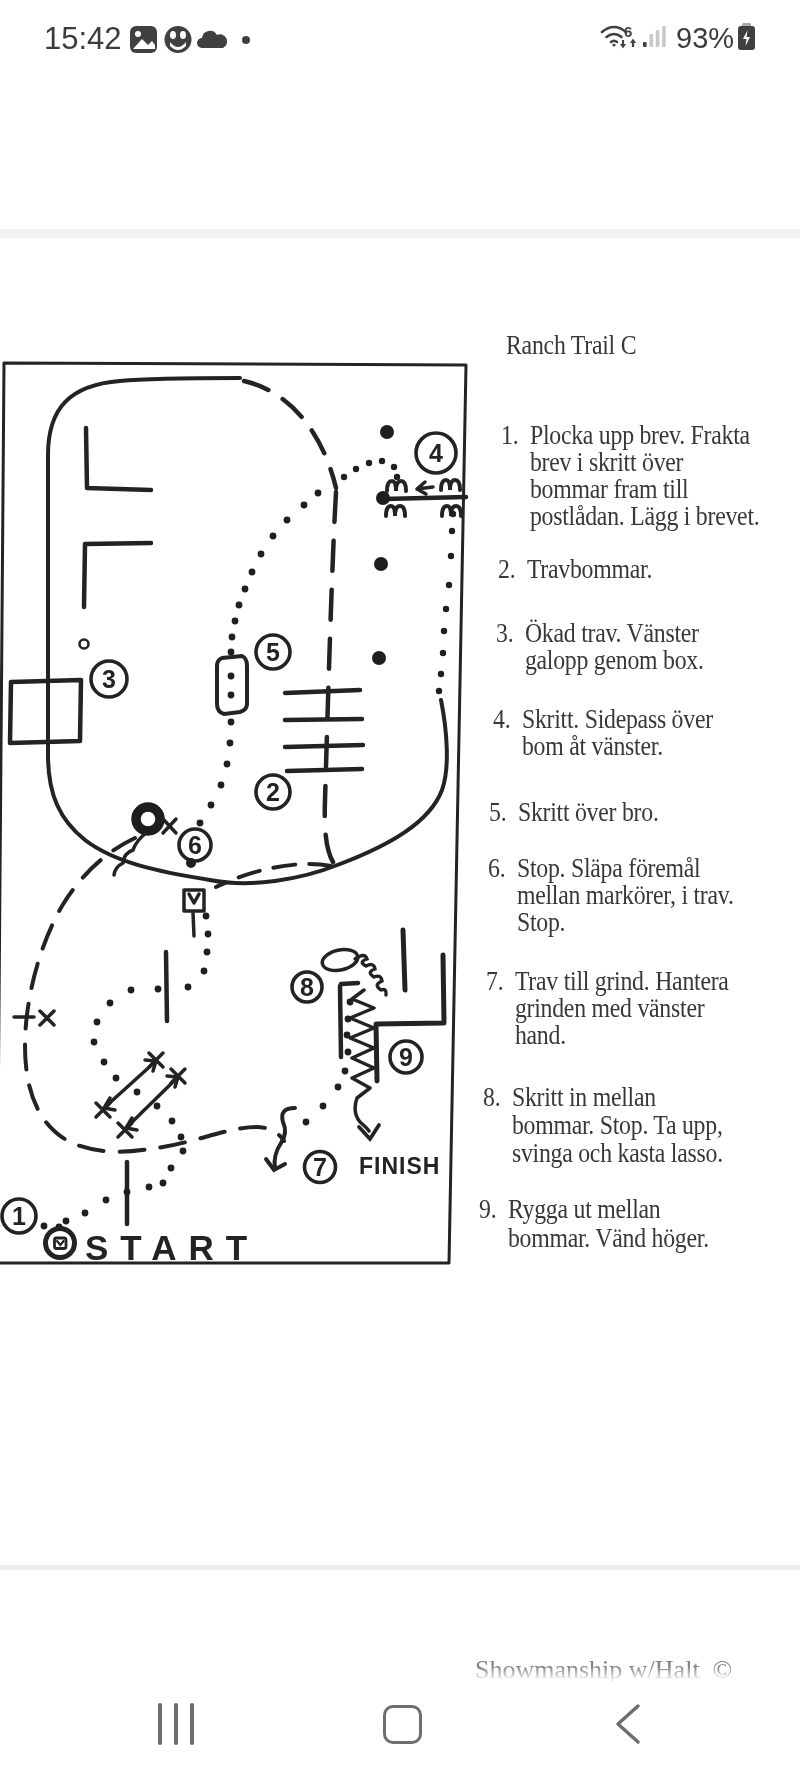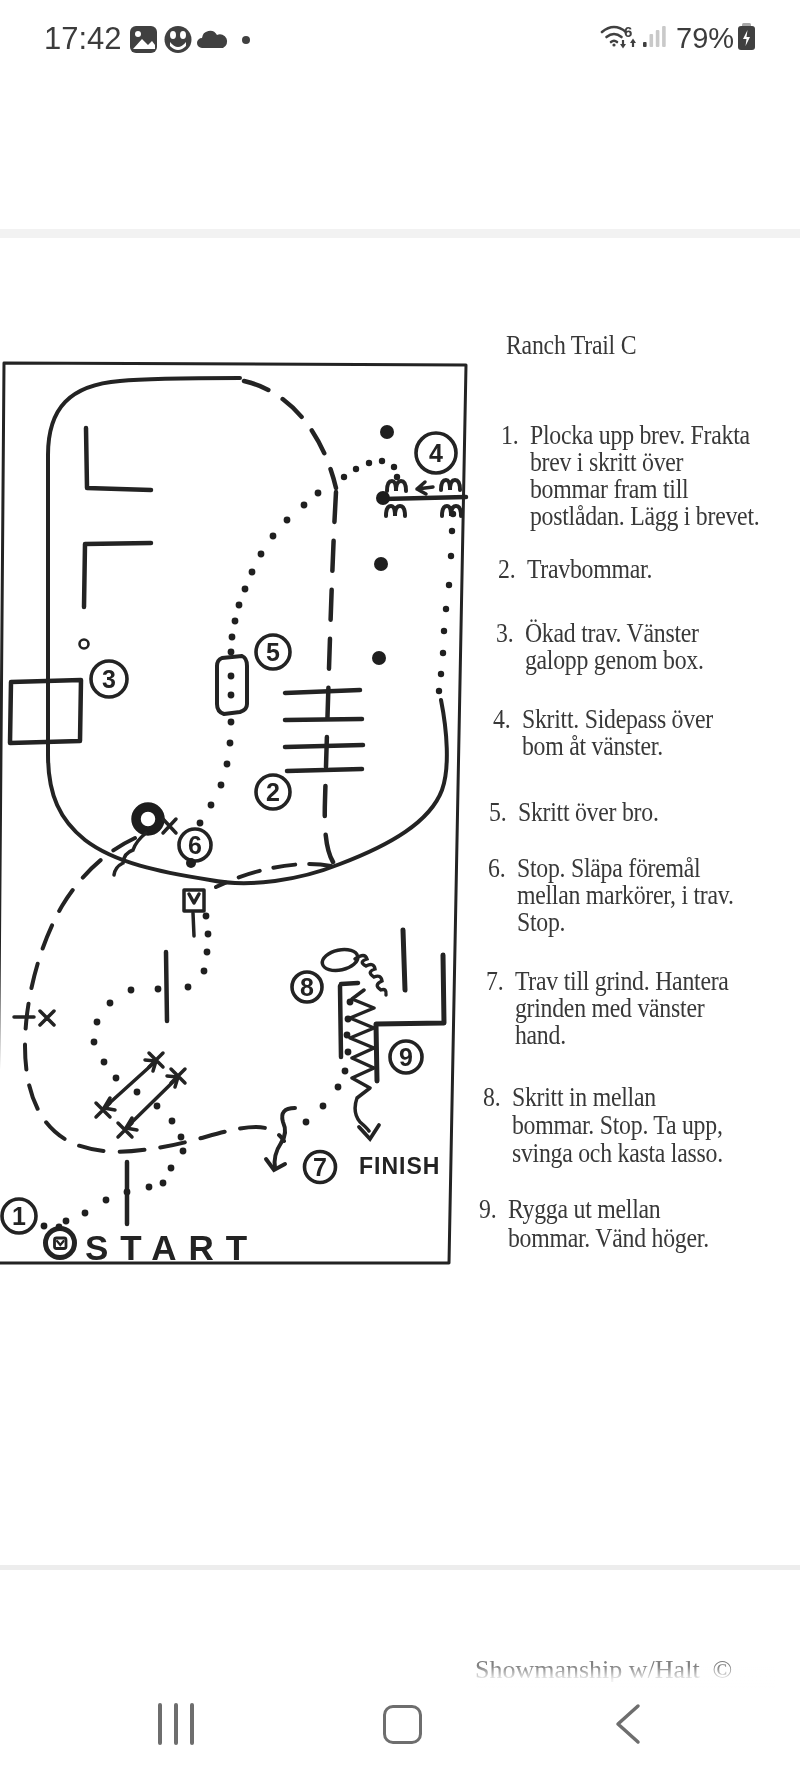--- a/index.html
+++ b/index.html
@@ -8,21 +8,21 @@
        font-family:"Liberation Sans", sans-serif;filter:grayscale(1);}
   .abs{position:absolute;}
   .it{position:absolute;font-size:28px;line-height:27px;letter-spacing:-0.3px;
       transform:scaleX(0.85);transform-origin:0 0;white-space:nowrap;
       font-family:"Liberation Serif", serif;color:#38383a;padding-left:34px;}
   .no{position:absolute;left:0;top:0;}
 </style>
 </head>
 <body>
 
-<div class="abs" style="left:44px;top:21px;font-size:31px;color:#3c3c3e;">17:42</div>
+<div class="abs" style="left:44px;top:21px;font-size:31px;color:#3c3c3e;">15:42</div>
 
 <svg class="abs" style="left:126px;top:22px;" width="140" height="36" viewBox="0 0 140 36">
 
   <rect x="4" y="4" width="27" height="27" rx="6" fill="#3f4043"></rect>
   <circle cx="12" cy="12" r="3" fill="#fff"></circle>
   <path d="M7 27 L16 17 L22 23 L26 19 L29 23 L29 27 Z" fill="#fff"></path>
 
   <circle cx="52" cy="17.5" r="13.5" fill="#3f4043"></circle>
   <ellipse cx="47" cy="13" rx="3" ry="4" fill="#fff"></ellipse>
   <ellipse cx="57" cy="13" rx="3" ry="4" fill="#fff"></ellipse>
@@ -48,21 +48,21 @@
     <line x1="35" y1="29" x2="35" y2="23"></line>
       <path d="M32 25 L35 20.5 L38 25 Z" stroke="none"></path>
   </g>
 
   <rect x="45" y="24" width="3.6" height="5" rx="1" fill="#3f4043"></rect>
   <rect x="51.5" y="16" width="3.6" height="13" rx="1" fill="#c9c9cb"></rect>
   <rect x="57.8" y="12" width="3.6" height="17" rx="1" fill="#c9c9cb"></rect>
   <rect x="64.1" y="8" width="3.6" height="21" rx="1" fill="#c9c9cb"></rect>
 </svg>
 
-<div class="abs" style="left:676px;top:22px;font-size:29px;color:#3c3c3e;">79%</div>
+<div class="abs" style="left:676px;top:22px;font-size:29px;color:#3c3c3e;">93%</div>
 
 <svg class="abs" style="left:735px;top:22px;" width="24" height="30" viewBox="0 0 24 30">
   <rect x="7" y="1" width="9" height="4" rx="1.5" fill="#a8a8aa"></rect>
   <rect x="3" y="4" width="17" height="24" rx="3" fill="#3f4043"></rect>
   <path d="M12.5 8 L8 17 L11.5 17 L10.5 24 L15 15 L11.5 15 Z" fill="#fff"></path>
 </svg>
 
 <div class="abs" style="left:0;top:229px;width:800px;height:9px;background:#f2f2f4;"></div>
 
 <div class="abs" style="left:0;top:1565px;width:800px;height:5px;background:#ededef;"></div>

